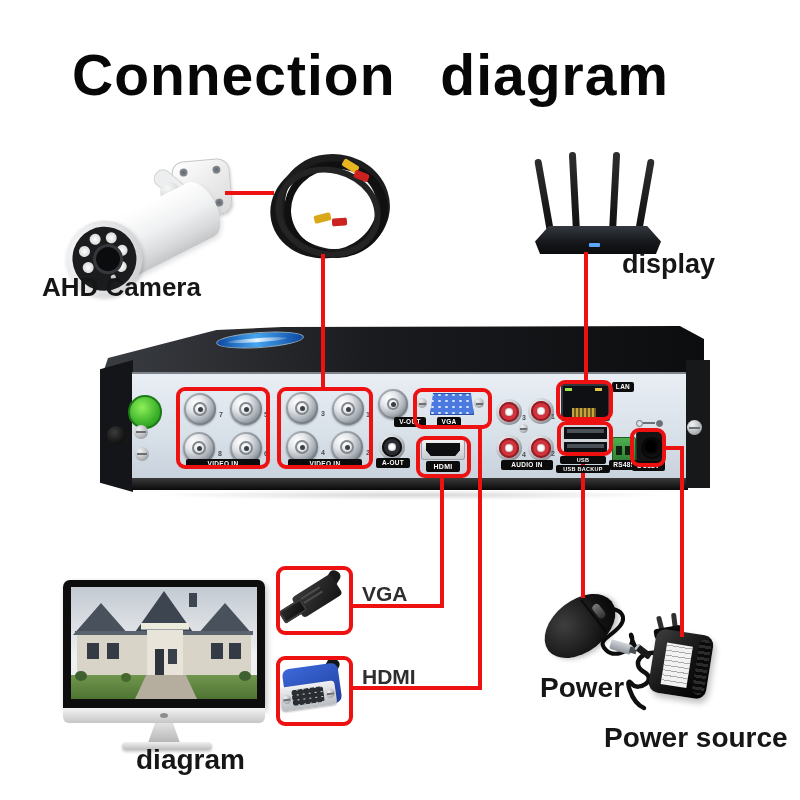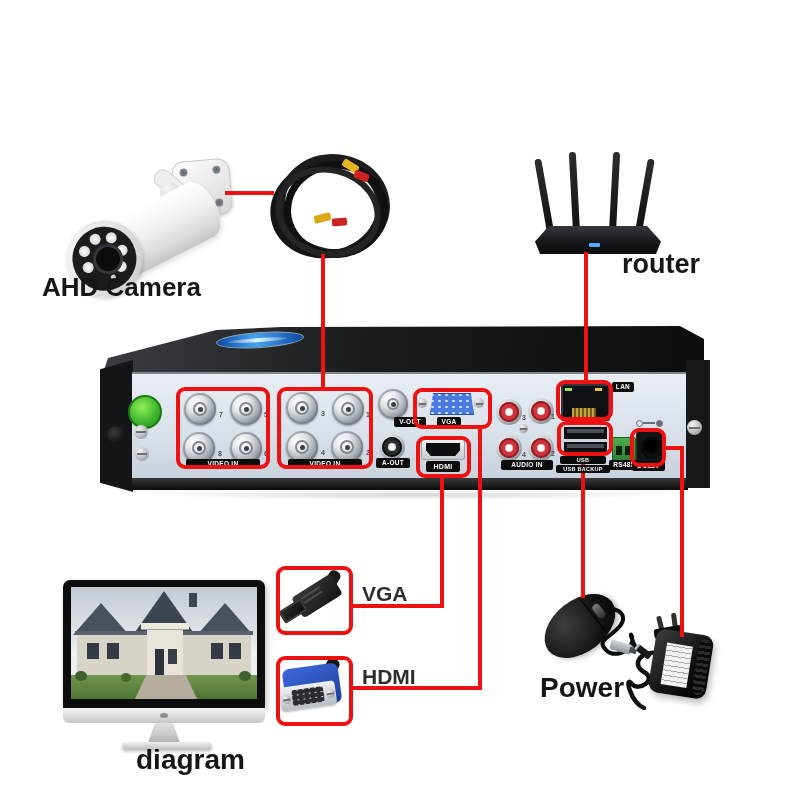--- a/index.html
+++ b/index.html
@@ -28,20 +28,21 @@
   .rca .ring{position:absolute;inset:3px;border-radius:50%;background:#d2333c;box-shadow:inset 0 0 0 2px #8f1d24;}
   .rca .hole{position:absolute;left:50%;top:50%;width:8px;height:8px;margin:-4px;border-radius:50%;background:#fff;box-shadow:inset 0 0 2px #777;}
   .screw{position:absolute;border-radius:50%;background:radial-gradient(circle at 35% 30%,#f2f2f2,#b9bcbf 55%,#7c8084);}
   .screw::after{content:"";position:absolute;left:15%;top:46%;width:70%;height:2px;background:#6c7074;}
 </style>
 </head>
 <body>
 
 <div id="stage">
 
+  <div class="abs title" style="left:72px;top:42px;">Connection diagram</div>
 
   <div class="abs" style="left:55px;top:150px;width:185px;height:135px;">
 
     <div class="abs" style="left:118px;top:10px;width:56px;height:54px;border-radius:12px;transform:rotate(-5deg);background:linear-gradient(145deg,#ffffff,#d8d8d8);border:1px solid #c6c6c6;box-shadow:1px 2px 3px rgba(0,0,0,.15);">
       <div class="abs" style="left:7px;top:6px;width:8px;height:8px;border-radius:50%;background:radial-gradient(#5e646b,#9aa0a6);"></div>
       <div class="abs" style="left:40px;top:6px;width:8px;height:8px;border-radius:50%;background:radial-gradient(#5e646b,#9aa0a6);"></div>
       <div class="abs" style="left:7px;top:39px;width:8px;height:8px;border-radius:50%;background:radial-gradient(#5e646b,#9aa0a6);"></div>
       <div class="abs" style="left:40px;top:39px;width:8px;height:8px;border-radius:50%;background:radial-gradient(#5e646b,#9aa0a6);"></div>
     </div>
 
@@ -79,21 +80,21 @@
   </div>
 
   <div class="abs" style="left:533px;top:148px;width:140px;height:110px;">
     <div class="abs" style="left:14px;top:10px;width:7px;height:74px;border-radius:4px 4px 2px 2px;background:linear-gradient(#2e2e2e,#101010);transform:rotate(-10deg);transform-origin:bottom center;"></div>
     <div class="abs" style="left:40px;top:4px;width:7px;height:80px;border-radius:4px 4px 2px 2px;background:linear-gradient(#2e2e2e,#101010);transform:rotate(-3deg);transform-origin:bottom center;"></div>
     <div class="abs" style="left:76px;top:4px;width:7px;height:80px;border-radius:4px 4px 2px 2px;background:linear-gradient(#2e2e2e,#101010);transform:rotate(3deg);transform-origin:bottom center;"></div>
     <div class="abs" style="left:102px;top:10px;width:7px;height:74px;border-radius:4px 4px 2px 2px;background:linear-gradient(#2e2e2e,#101010);transform:rotate(10deg);transform-origin:bottom center;"></div>
     <div class="abs" style="left:2px;top:78px;width:126px;height:28px;background:linear-gradient(180deg,#34383e 0%,#17191c 55%,#0a0b0c 100%);clip-path:polygon(0 55%,11% 0,89% 0,100% 55%,96% 100%,4% 100%);"></div>
     <div class="abs" style="left:56px;top:95px;width:11px;height:4px;border-radius:1px;background:#5aa7ff;"></div>
   </div>
-  <div class="abs devlabel" style="left:622px;top:249px;font-size:27px;">router</div>
+  <div class="abs devlabel" style="left:622px;top:249px;font-size:27px;">display</div>
 
   <div class="abs" style="left:0;top:0;width:800px;height:800px;">
 
     <div class="abs" style="left:102px;top:326px;width:602px;height:50px;background:linear-gradient(95deg,#3a3d42 0%,#1a1b1e 45%,#0c0d0f 100%);clip-path:polygon(0% 100%,1% 64%,19% 8%,30% 2%,96% 0%,100% 26%,100% 100%);"></div>
 
     <div class="abs" style="left:216px;top:332px;width:86px;height:14px;border-radius:50%;transform:rotate(-4deg);background:linear-gradient(90deg,#0d47a1,#45a6f0 45%,#0d47a1);border:1px solid #8fa6b8;">
       <div class="abs" style="left:10px;top:5px;width:60px;height:4px;border-radius:50%;background:linear-gradient(90deg,rgba(255,255,255,.1),rgba(255,255,255,.85),rgba(255,255,255,.15));"></div>
     </div>
 
     <div class="abs" style="left:100px;top:360px;width:33px;height:132px;background:#141518;clip-path:polygon(0 7%,100% 0,100% 100%,0 93%);"></div>
@@ -299,14 +300,15 @@
     </svg>
     <div class="abs" style="left:18px;top:38px;width:15px;height:7px;transform:rotate(38deg);background:#1a1a1a;border-left:3px solid #b9bec3;border-radius:2px;"></div>
     <div class="abs" style="left:42px;top:6px;width:5px;height:17px;transform:rotate(-14deg);background:#2f2f2f;border-radius:2px;"></div>
     <div class="abs" style="left:56px;top:3px;width:5px;height:17px;transform:rotate(-7deg);background:#2f2f2f;border-radius:2px;"></div>
     <div class="abs" style="left:38px;top:17px;width:28px;height:10px;transform:rotate(-10deg);background:#0c0c0c;border-radius:3px;"></div>
     <div class="abs" style="left:36px;top:22px;width:58px;height:64px;transform:rotate(9deg);border-radius:10px;background:linear-gradient(125deg,#3e3e3e,#131313 55%,#000);box-shadow:3px 4px 6px rgba(0,0,0,.25);">
       <div class="abs" style="right:2px;top:4px;width:12px;height:56px;background:repeating-linear-gradient(180deg,#2c2c2c 0 3px,#0a0a0a 3px 6px);border-radius:6px;"></div>
       <div class="abs" style="left:10px;top:10px;width:26px;height:42px;background:#f2f2f2;border-radius:2px;background-image:repeating-linear-gradient(180deg,#a9a9a9 0 1px,transparent 1px 5px);background-clip:content-box;padding:3px 2px;"></div>
     </div>
   </div>
+  <div class="abs devlabel" style="left:604px;top:722px;font-size:28px;">Power source</div>
 
 </div>
 
 </body></html>

